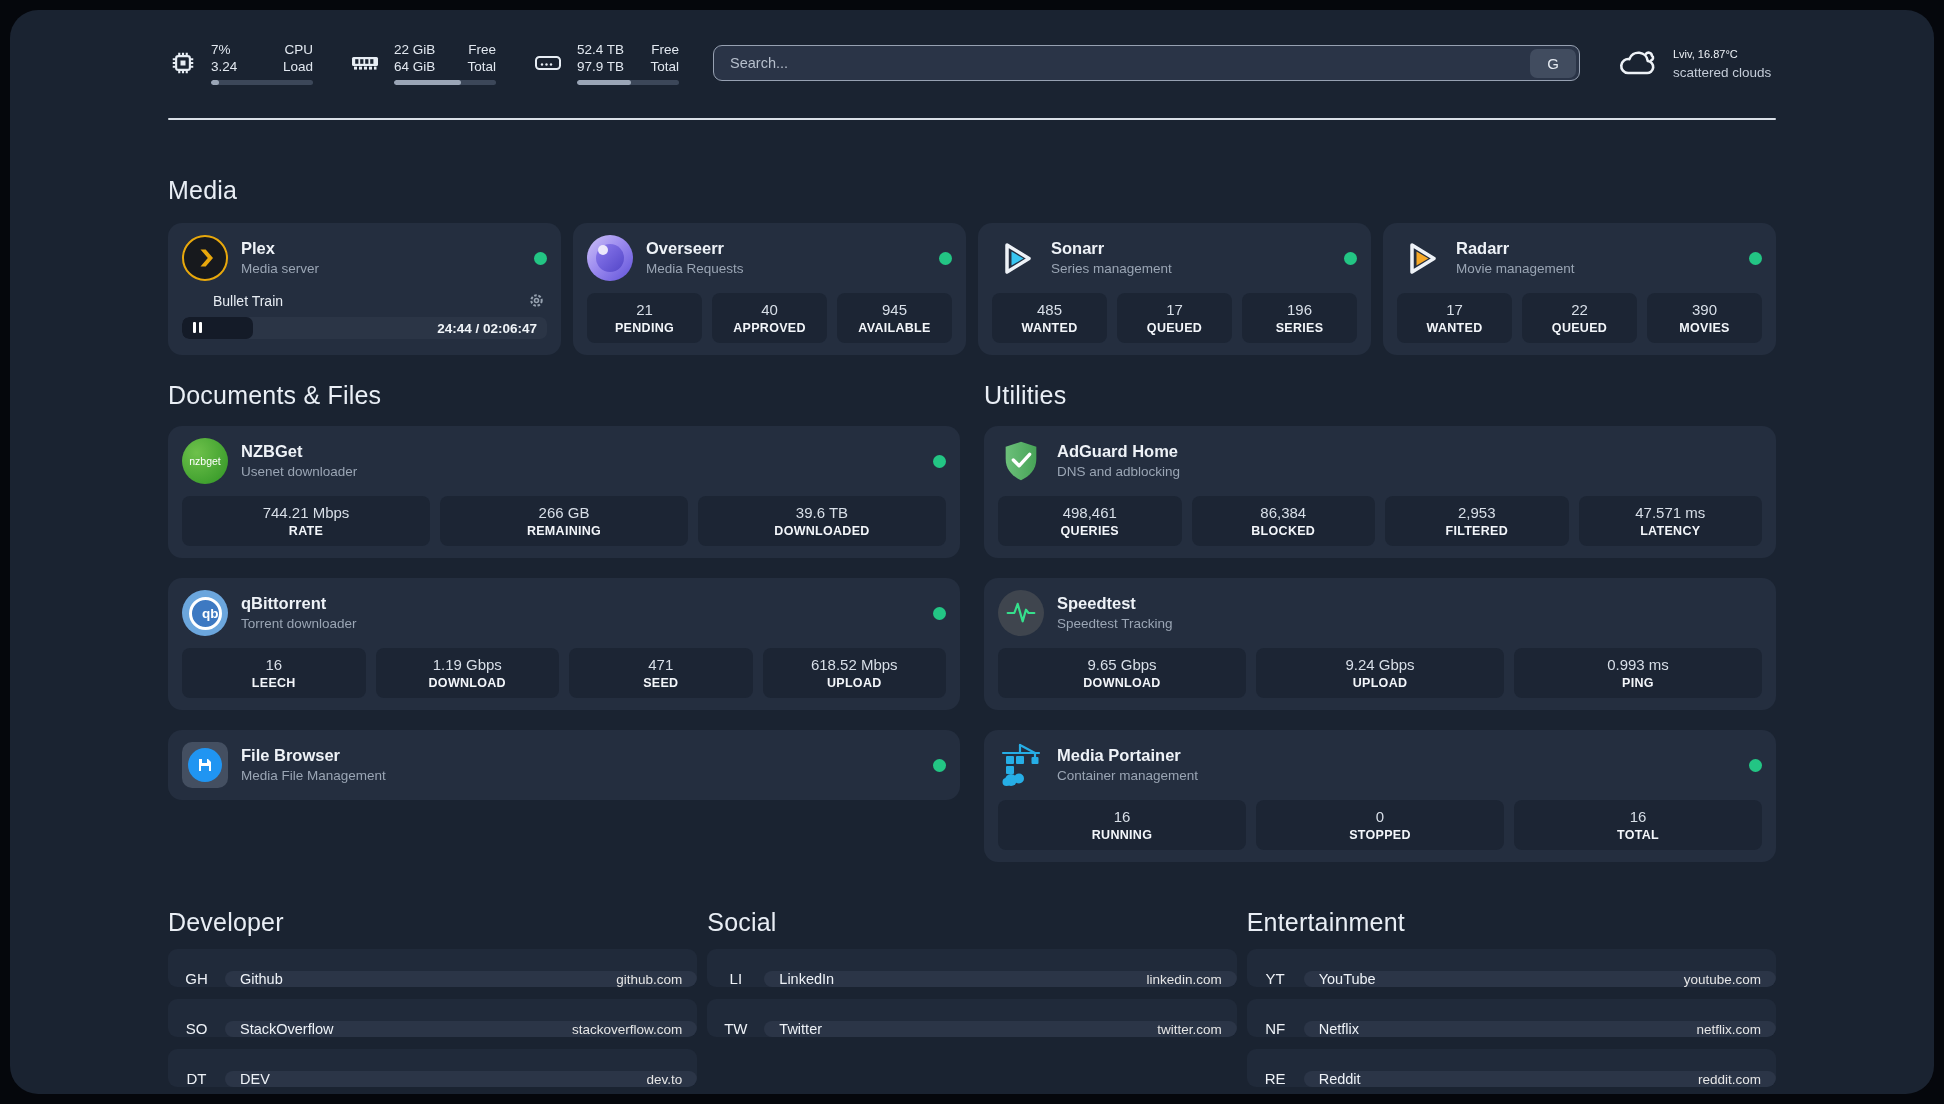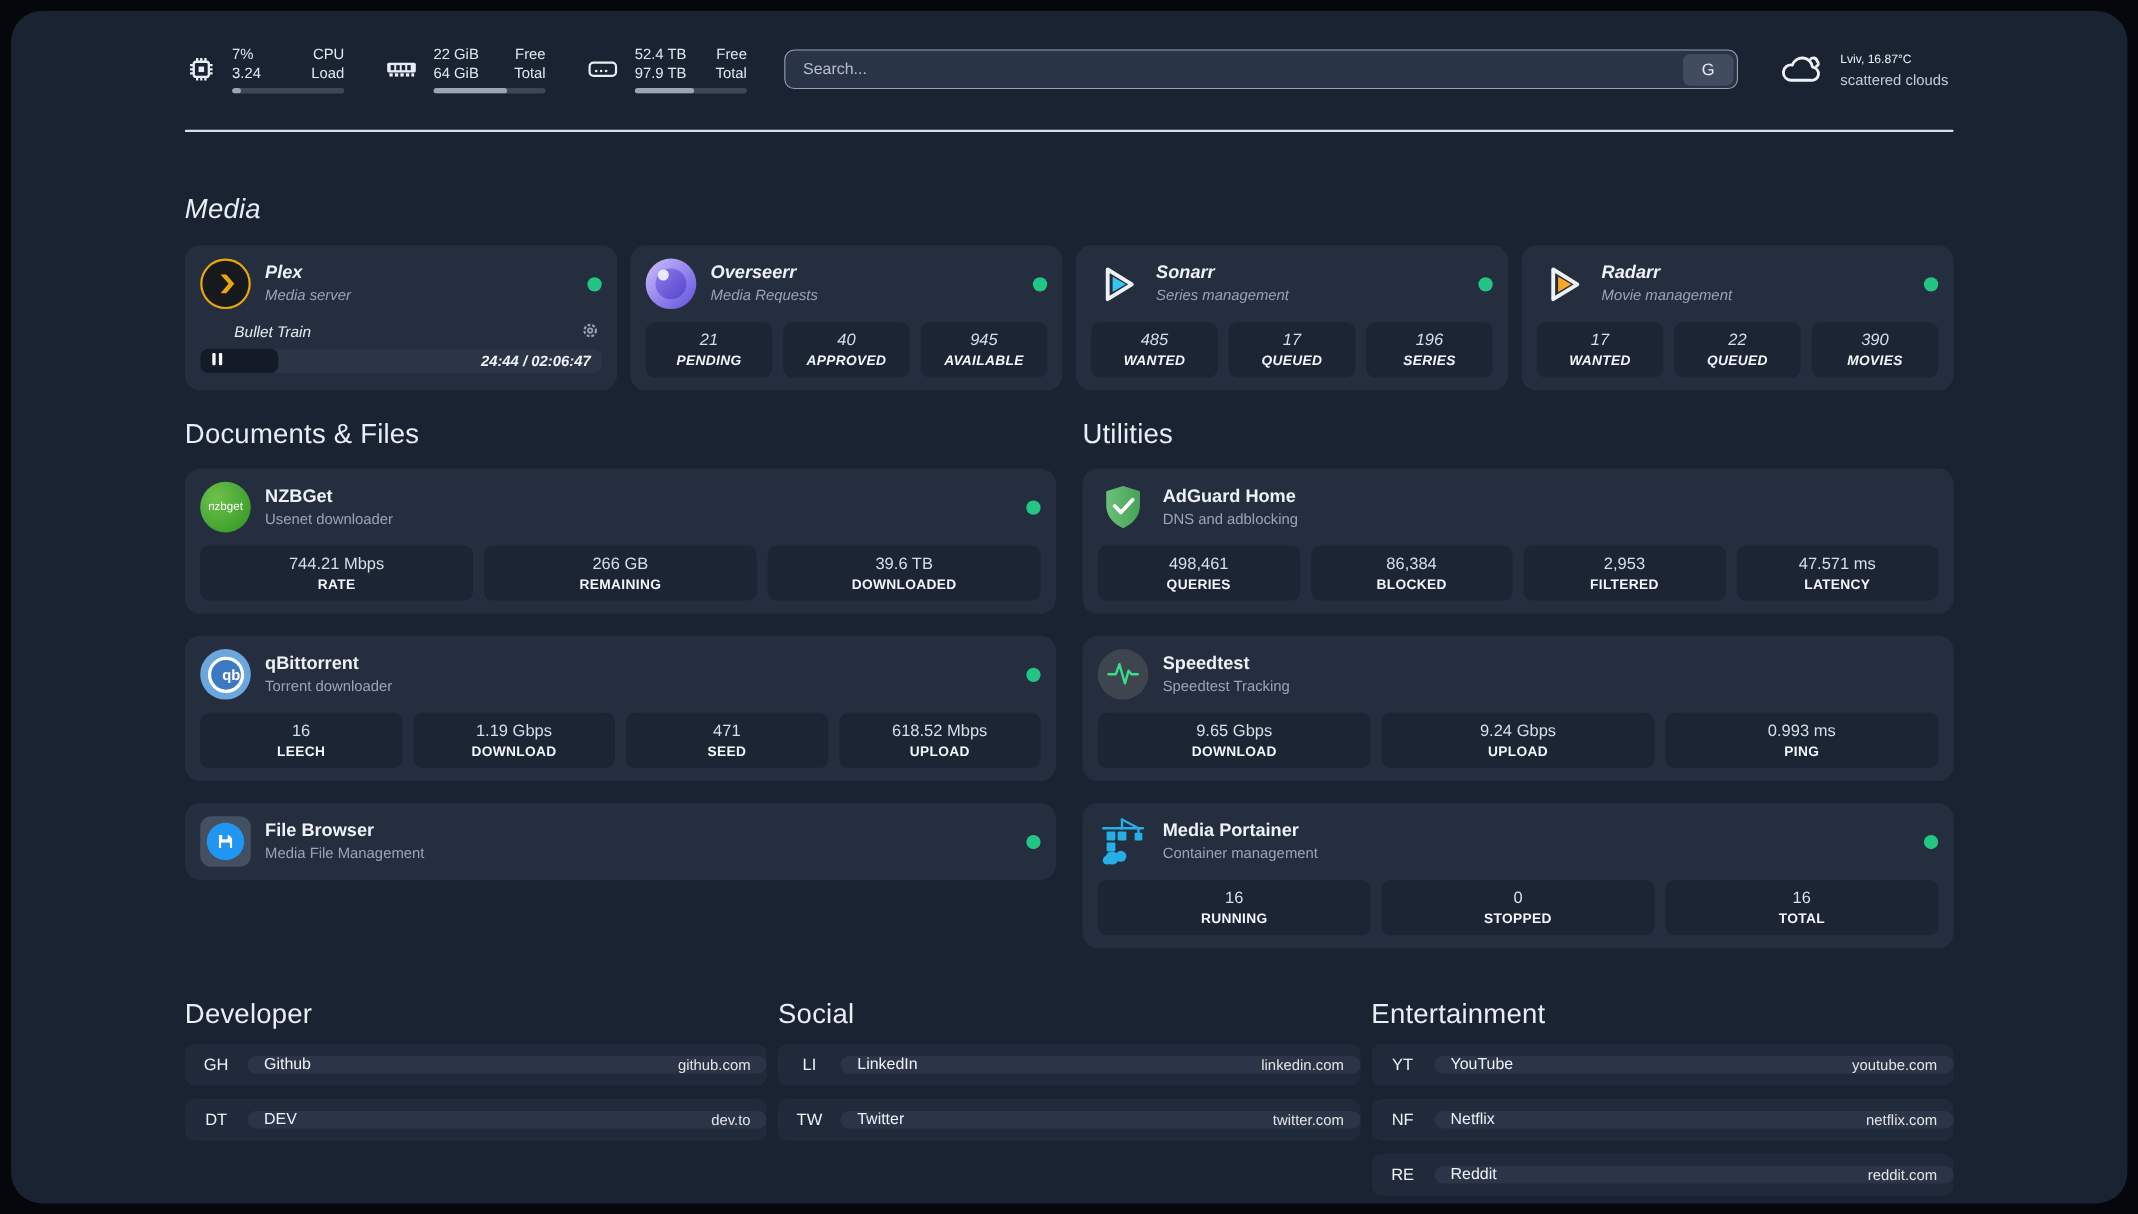--- a/index.html
+++ b/index.html
@@ -27,21 +27,21 @@
            color:#e6ebf2; font-size:15px; cursor:pointer; font-family:inherit; }
 
   .weather { display:flex; align-items:center; gap:13px; min-width:160px; }
   .weather-main { font-size:11px; color:#eef2f7; line-height:20px; }
   .weather-sub  { font-size:13.5px; color:#c4ccd8; line-height:18px; }
 
   .divider { margin-top:30px; height:2px; background:#d9dfe7; border:none; border-radius:1px; }
 
   
   h2.section-title { font-size:25px; font-weight:500; color:#e9eef5; letter-spacing:.2px; }
-  .media-section { margin-top:56px;font-style:italic; }
+  .media-section { margin-top:56px; }
   .media-grid { display:grid; grid-template-columns:repeat(4,1fr); gap:12px; margin-top:18px; }
 
   .card { background:#242e3f; border-radius:14px; padding:12px 14px; }
   .card-header { display:flex; align-items:center; gap:13px; }
   .titles .name { font-size:16.5px; font-weight:600; color:#eef2f7; line-height:21px; }
   .titles .desc { font-size:13.5px; color:#9aa5b4; line-height:18px; margin-top:1px; }
   .status-dot { width:13px; height:13px; border-radius:50%; background:#23c584; margin-left:auto; flex:none; }
 
   .stats-row { display:flex; gap:10px; margin-top:12px; }
   .stat { flex:1; background:#1c2534; border-radius:8px; text-align:center; padding:7px 4px 8px; }
@@ -77,21 +77,21 @@
   .player-time { margin-left:auto; margin-right:10px; font-size:13.5px; font-weight:700;
                  color:#f0f4f8; position:relative; z-index:1;text-align:center; }
 
   
   .two-col { display:grid; grid-template-columns:1fr 1fr; gap:24px; margin-top:26px; }
   .col .card { margin-top:16px; }
   .col .card + .card { margin-top:20px; }
 
   
   .bookmarks { display:grid; grid-template-columns:repeat(3,1fr); gap:10px; margin-top:46px; }
-  .bm-row { display:flex; align-items:center; height:38px; border-radius:9px; overflow:hidden;
+  .bm-row { display:flex; align-items:flex-end; height:38px; border-radius:9px; overflow:hidden;
             background:#202a3a; margin-top:12px; cursor:pointer; }
   .bm-abbr { width:57px; display:flex; align-items:center; justify-content:center;
              font-size:15px; color:#eef2f7; flex:none; }
   .bm-main { flex:1; background:#2b3547; border-radius:9px; display:flex; align-items:center; padding:0 15px; }
   .bm-name { font-size:14.5px; color:#eef2f7; }
   .bm-url { margin-left:auto; font-size:13.5px; color:#e5e5e5; }
 </style>
 </head>
 <body>
 
@@ -522,20 +522,27 @@
     <section>
       <h2 class="section-title">Developer</h2>
       <div class="bm-row">
         <span class="bm-abbr">GH</span>
         <span class="bm-main">
           <span class="bm-name">Github</span>
           <span class="bm-url">github.com</span>
         </span>
       </div>
       <div class="bm-row">
+        <span class="bm-abbr">SO</span>
+        <span class="bm-main">
+          <span class="bm-name">StackOverflow</span>
+          <span class="bm-url">stackoverflow.com</span>
+        </span>
+      </div>
+      <div class="bm-row">
         <span class="bm-abbr">DT</span>
         <span class="bm-main">
           <span class="bm-name">DEV</span>
           <span class="bm-url">dev.to</span>
         </span>
       </div>
     </section>
 
     <section>
       <h2 class="section-title">Social</h2>

